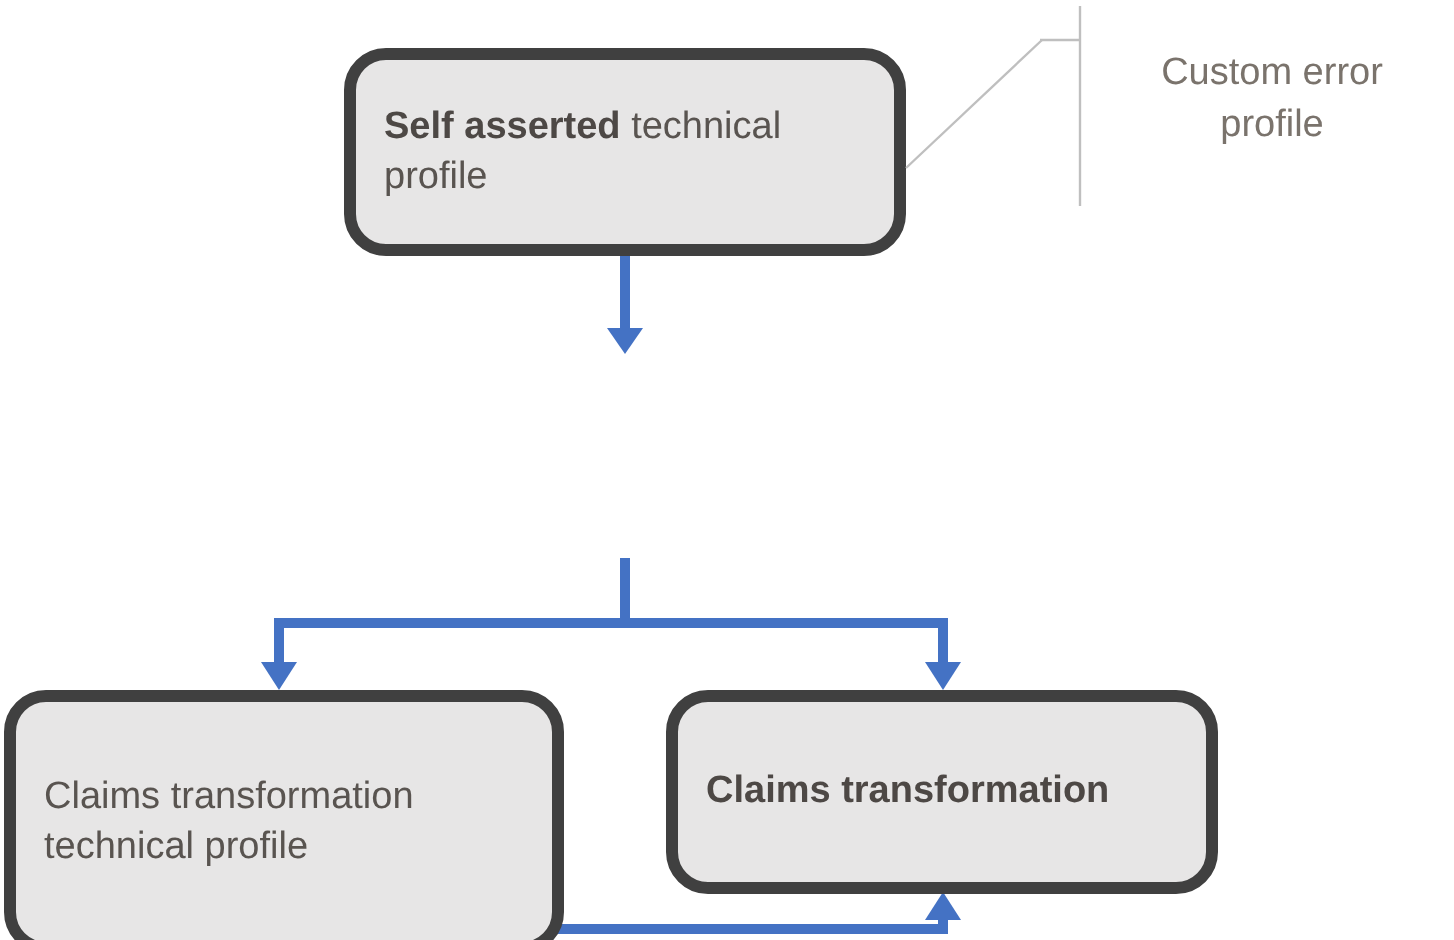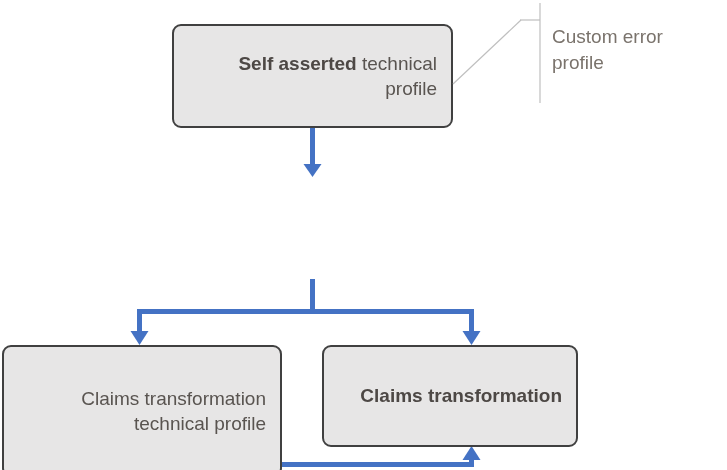--- a/index.html
+++ b/index.html
@@ -15,26 +15,26 @@
     position: relative;
     width: 727px;
     height: 470px;
     background: #ffffff;
     overflow: hidden;
   }
   .node-box {
     position: absolute;
     box-sizing: border-box;
     background: #E7E6E6;
-    border: 2px solid #404040;
-    border-radius: 9px;
+    border: 6px solid #404040;
+    border-radius: 21px;
     display: flex;
     align-items: center;
     justify-content: center;
-    text-align: right;
+    text-align: left;
     color: #595450;
     font-size: 19px;
     line-height: 1.32;
     padding: 6px 14px;
     font-family: "Liberation Sans", sans-serif;
   }
   .node-box .txt {
     display: block;
     width: 100%;
   }
@@ -45,42 +45,42 @@
   #box-self-asserted {
     left: 172px;  top: 24px;  width: 281px;  height: 104px;
   }
   #box-validation {
     left: 173px;  top: 177px; width: 280px;  height: 102px;
   }
   #box-claims-transformation-technical-profile {
     left: 2px;    top: 345px; width: 280px;  height: 132px;
   }
   #box-claims-transformation {
-    left: 322px;  top: 345px; width: 256px;  height: 102px;
+    left: 333px;  top: 345px; width: 276px;  height: 102px;
   }
   #connector-layer {
     position: absolute;
     left: 0; top: 0;
     width: 727px;
     height: 470px;
     pointer-events: none;
   }
   #callout-layer {
     position: absolute;
     left: 0; top: 0;
     width: 727px;
     height: 470px;
     pointer-events: none;
   }
   #callout-label {
     position: absolute;
     left: 552px;
     top: 24px;
     width: 168px;
-    text-align: left;
+    text-align: center;
     color: #7a736c;
     font-size: 19px;
     line-height: 1.35;
     font-family: "Liberation Sans", sans-serif;
   }
 </style>
 </head>
 <body>
 
 <div id="diagram-root">

